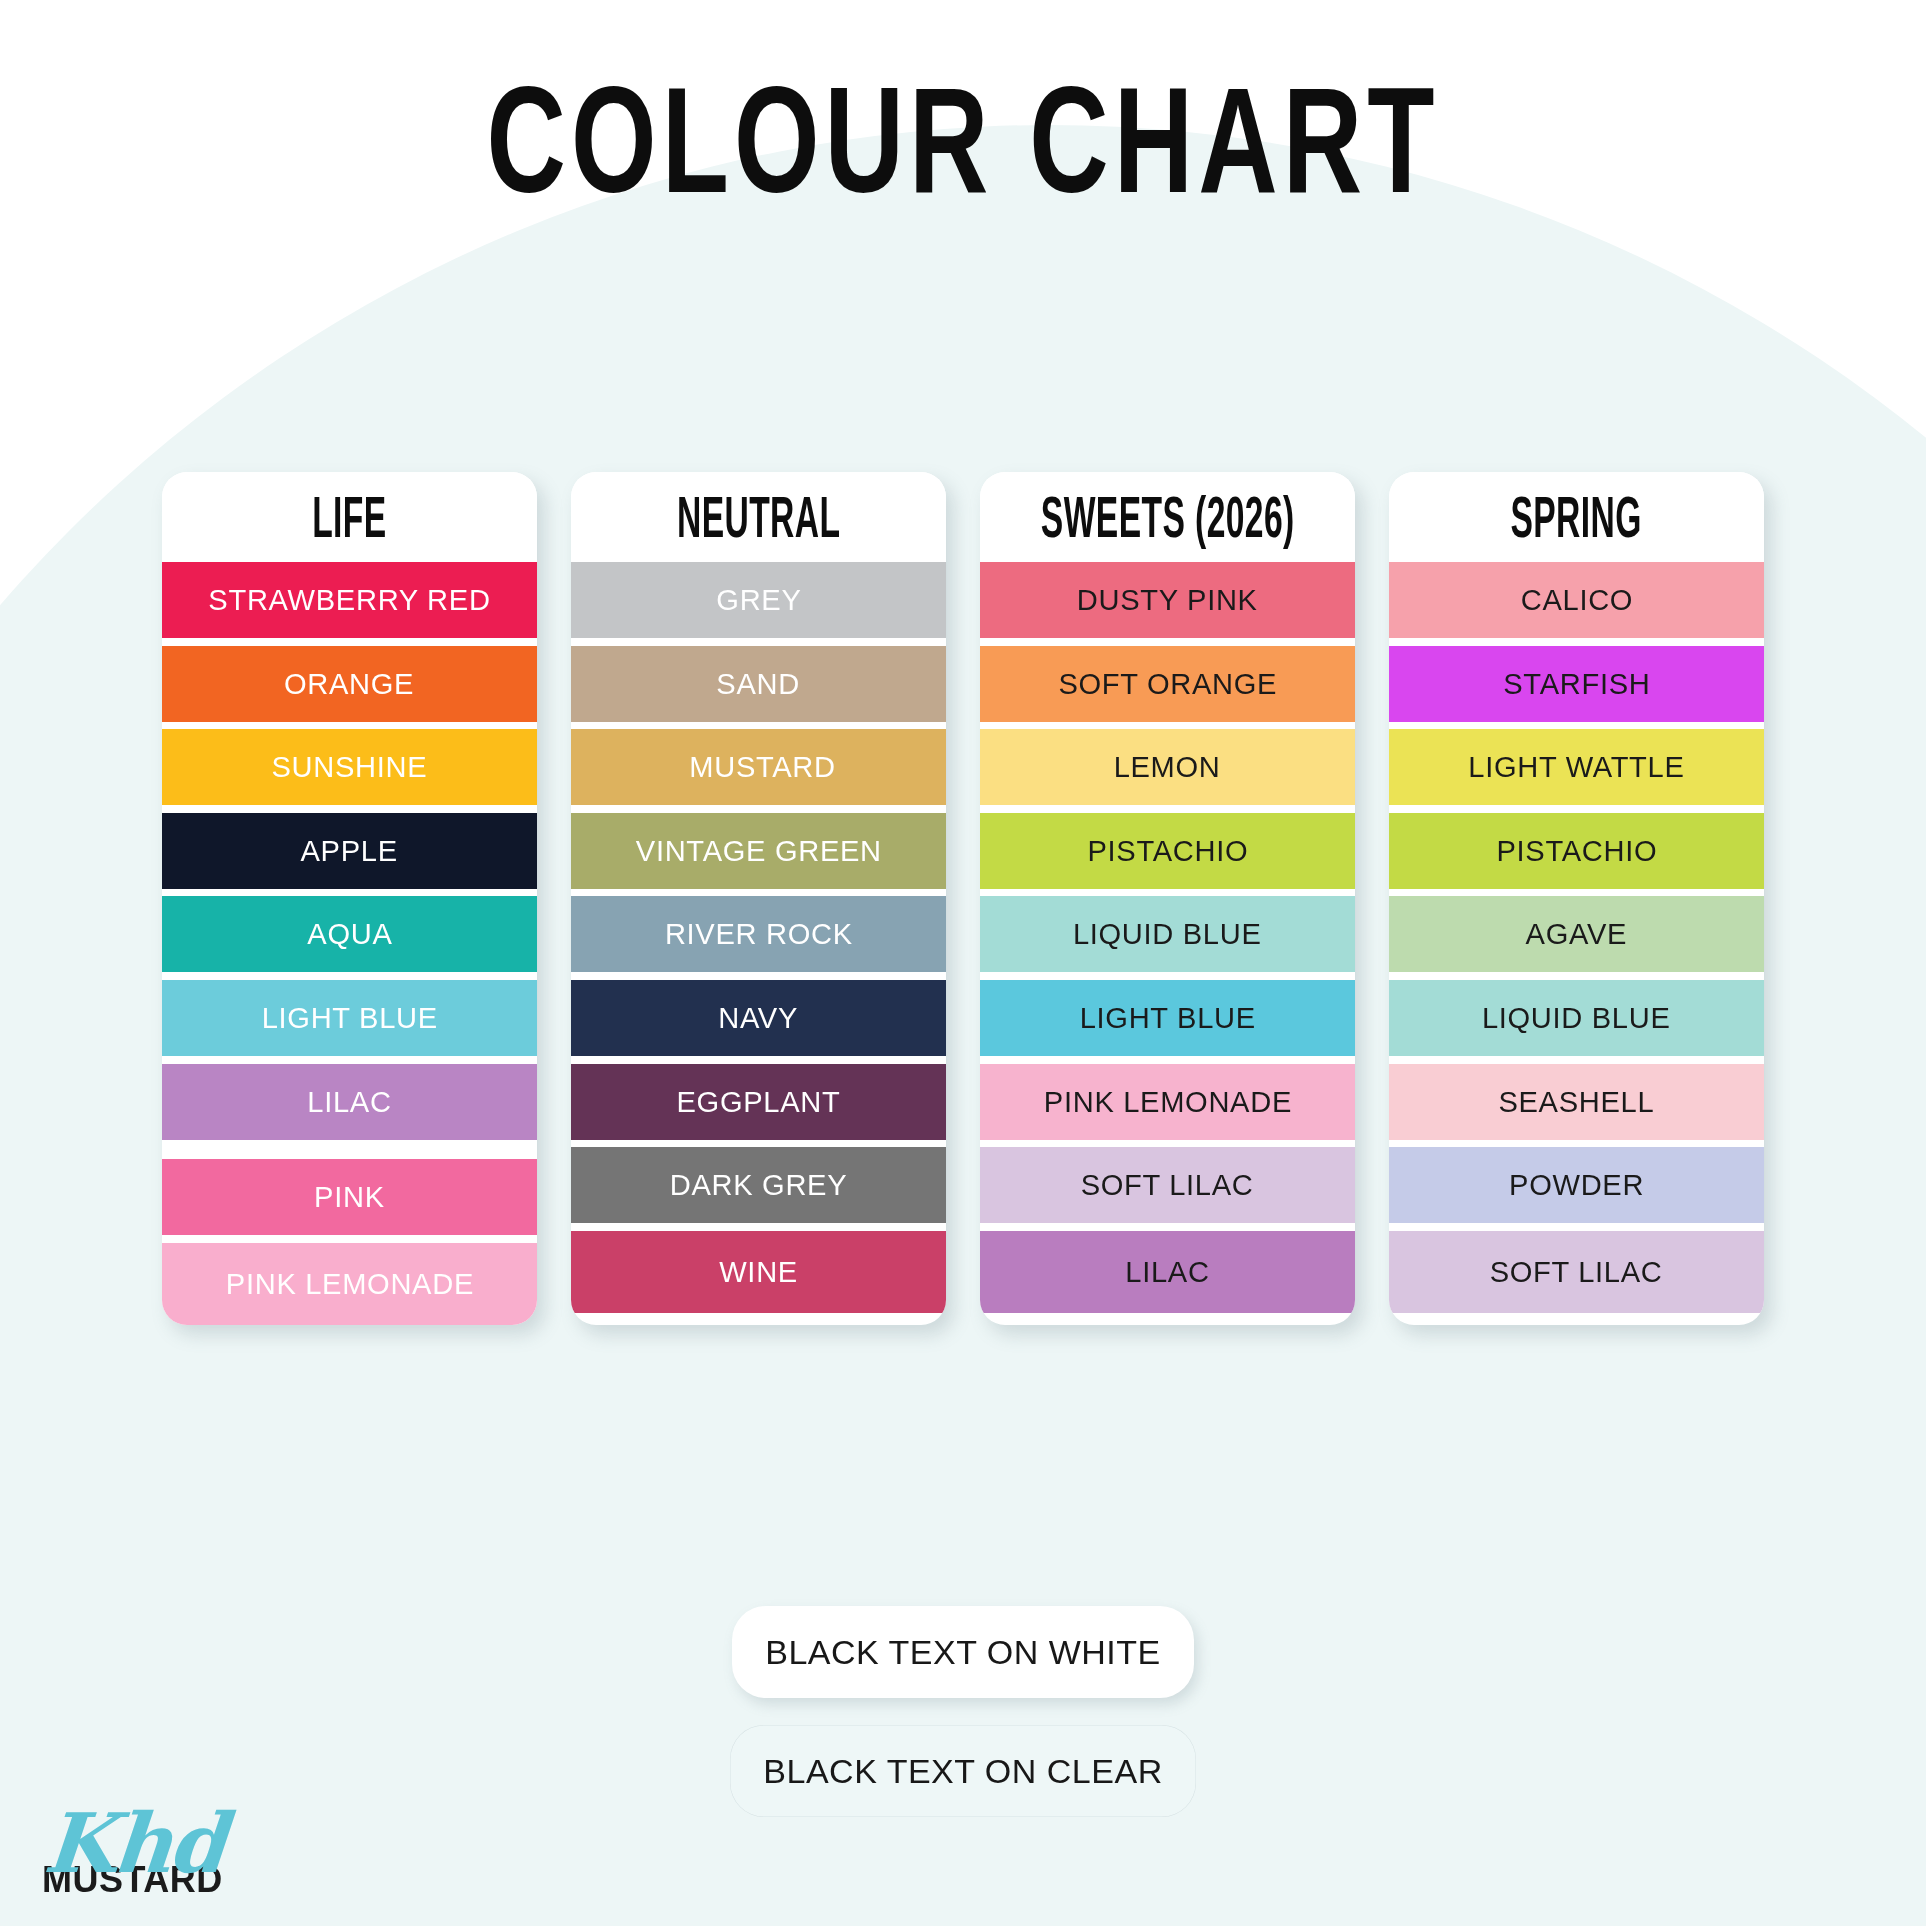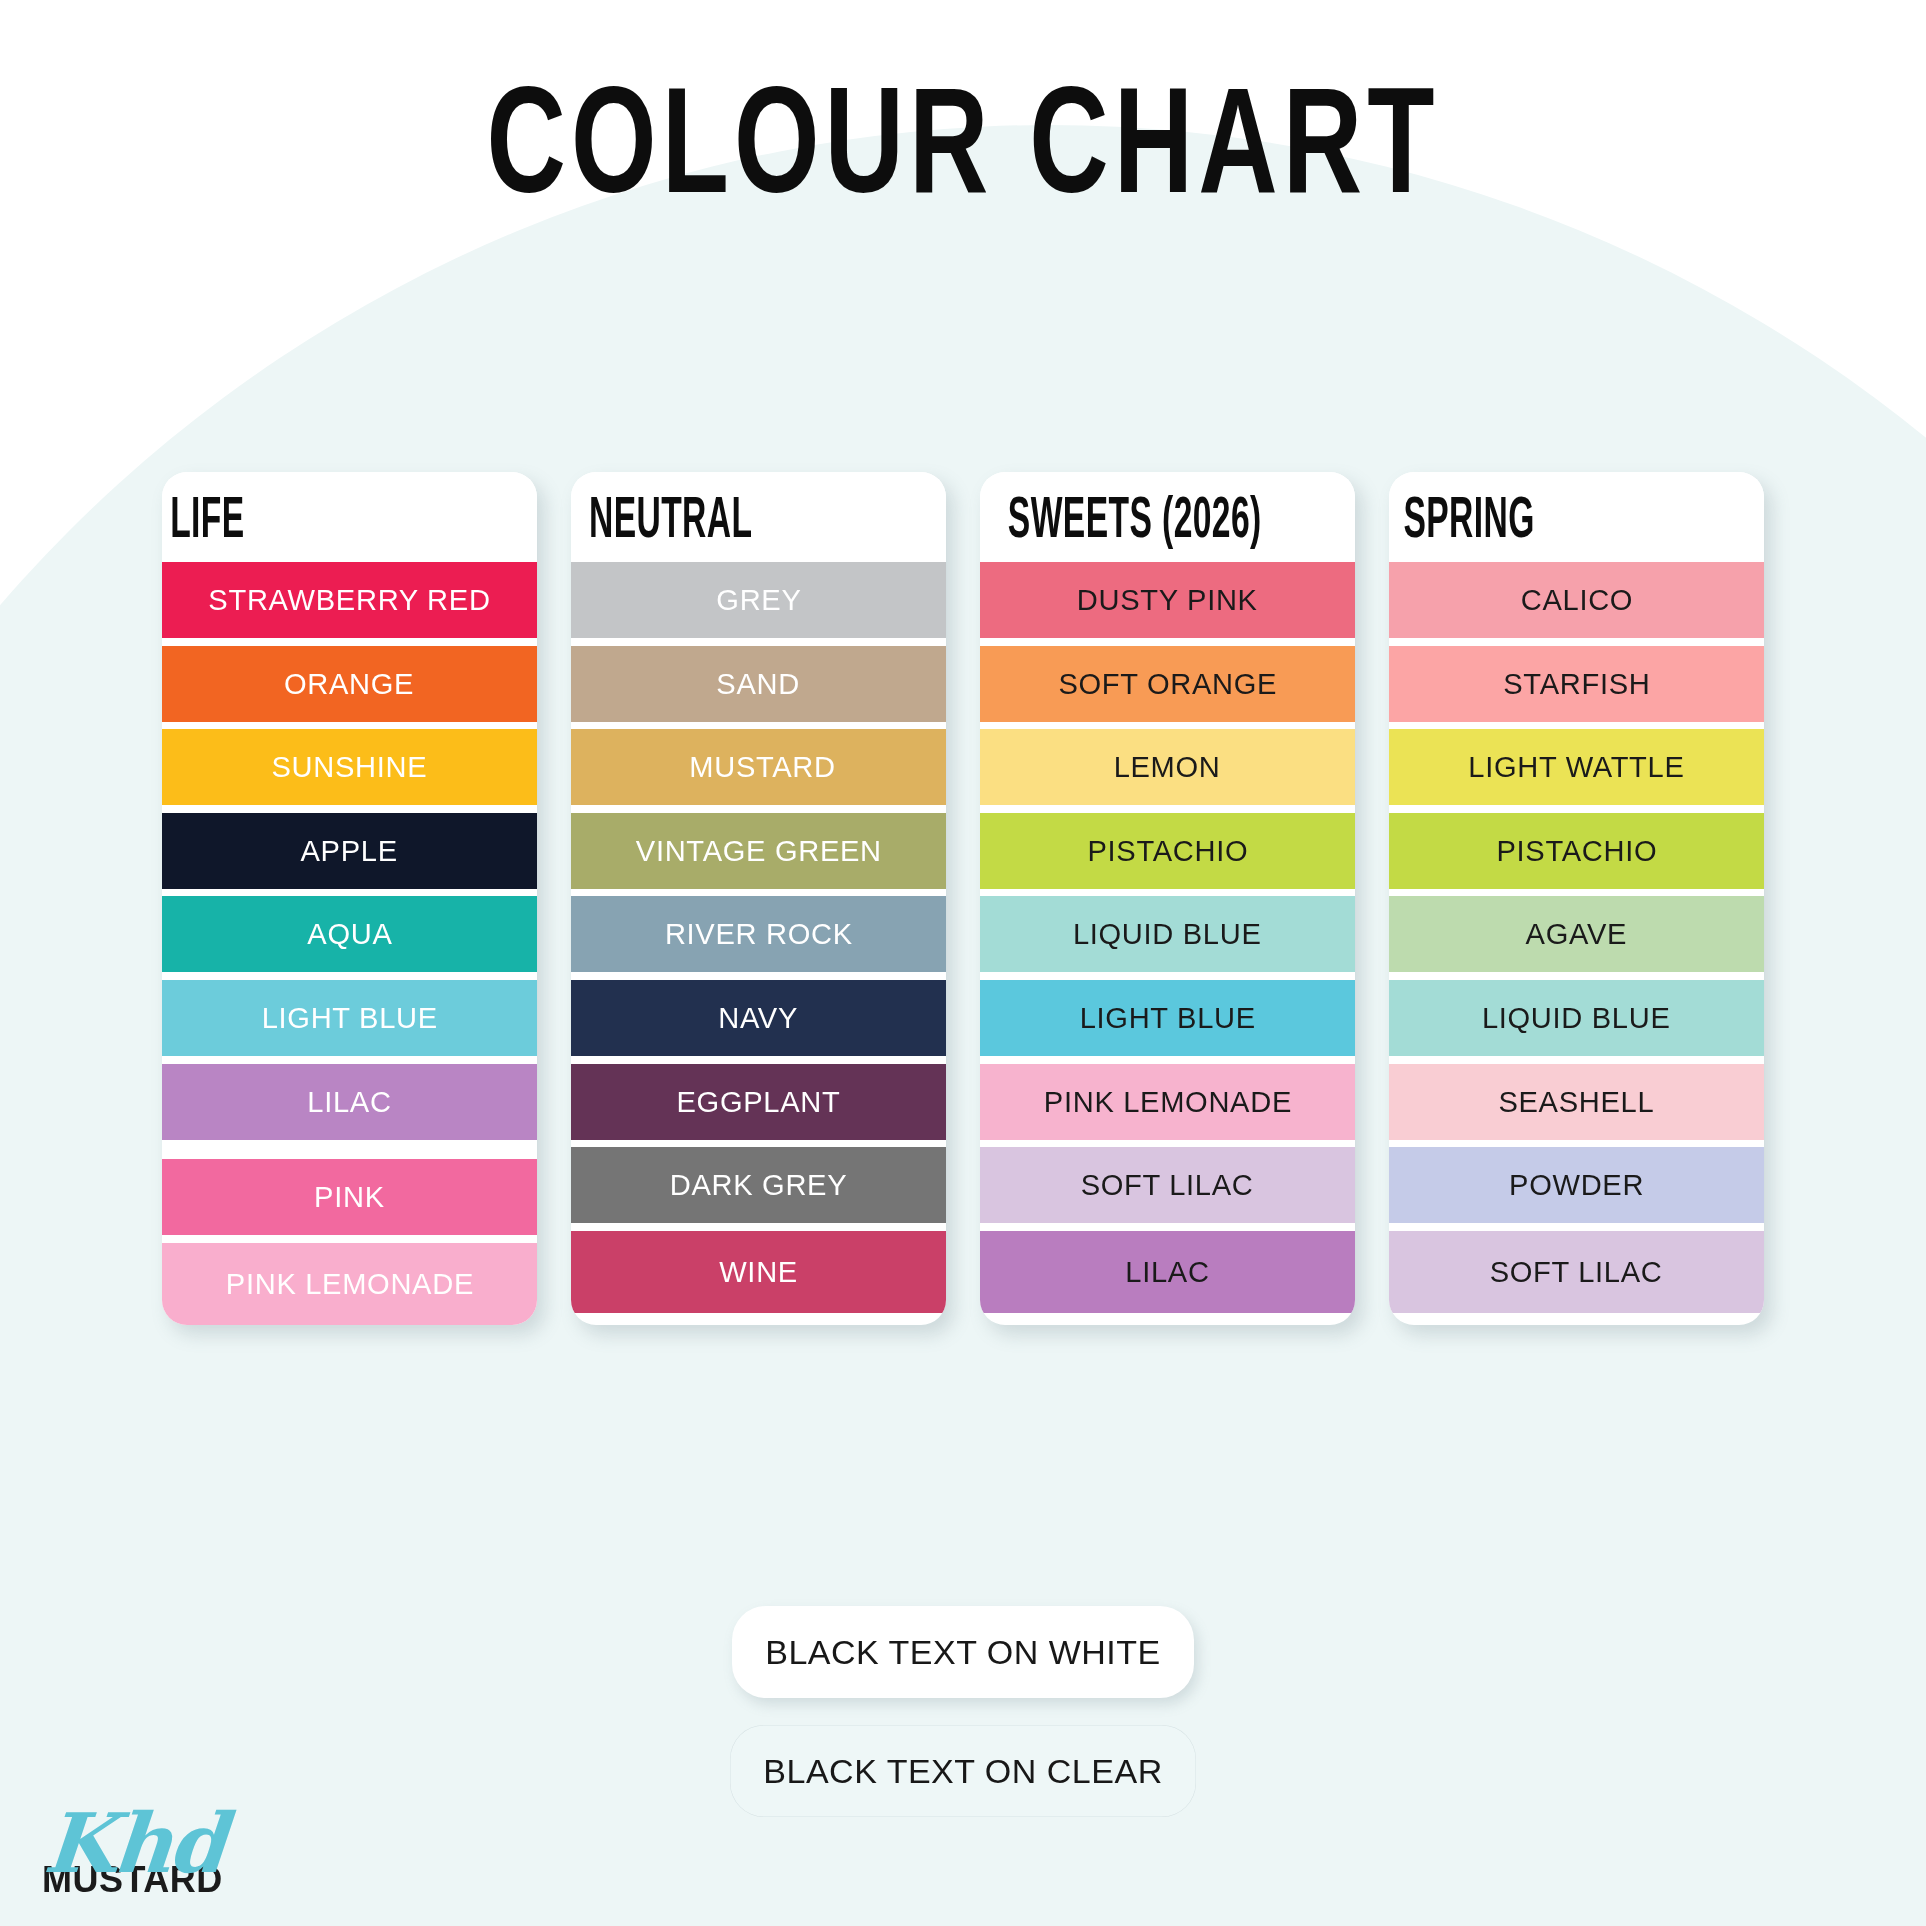--- a/index.html
+++ b/index.html
@@ -47,21 +47,21 @@
     border-radius:25px;
     box-shadow:7.6px 9.8px 18.5px rgba(110,130,140,0.24);
     overflow:hidden;
     display:flex;
     flex-direction:column;
   }
   .card-head{
     height:90px;
     display:flex;
     align-items:center;
-    justify-content:flex-start;
+    justify-content:center;
     background:#ffffff;
   }
   .card-head-text{
     font-size:41px;
     font-weight:bold;
     color:#0d0d0d;
     letter-spacing:0.5px;
     transform:scaleY(1.42) scaleX(0.82);
     font-family:"Liberation Sans", sans-serif;
     white-space:nowrap;
@@ -251,21 +251,21 @@
       </div>
     </div>
     <div class="card">
       <div class="card-head">
         <div class="card-head-text">SPRING</div>
       </div>
       <div class="swatches">
         <div class="swatch" style="background: rgb(246, 161, 171);">
           <span class="swatch-label" style="color: rgb(26, 26, 26);">CALICO</span>
         </div>
-        <div class="swatch" style="background: #fca5a5;">
+        <div class="swatch" style="background: #d946ef;">
           <span class="swatch-label" style="color: rgb(26, 26, 26);">STARFISH</span>
         </div>
         <div class="swatch" style="background: rgb(235, 227, 85);">
           <span class="swatch-label" style="color: rgb(26, 26, 26);">LIGHT WATTLE</span>
         </div>
         <div class="swatch" style="background: rgb(195, 218, 69);">
           <span class="swatch-label" style="color: rgb(26, 26, 26);">PISTACHIO</span>
         </div>
         <div class="swatch" style="background: rgb(189, 219, 174); text-align: center;">
           <span class="swatch-label" style="color: rgb(26, 26, 26);">AGAVE</span>

